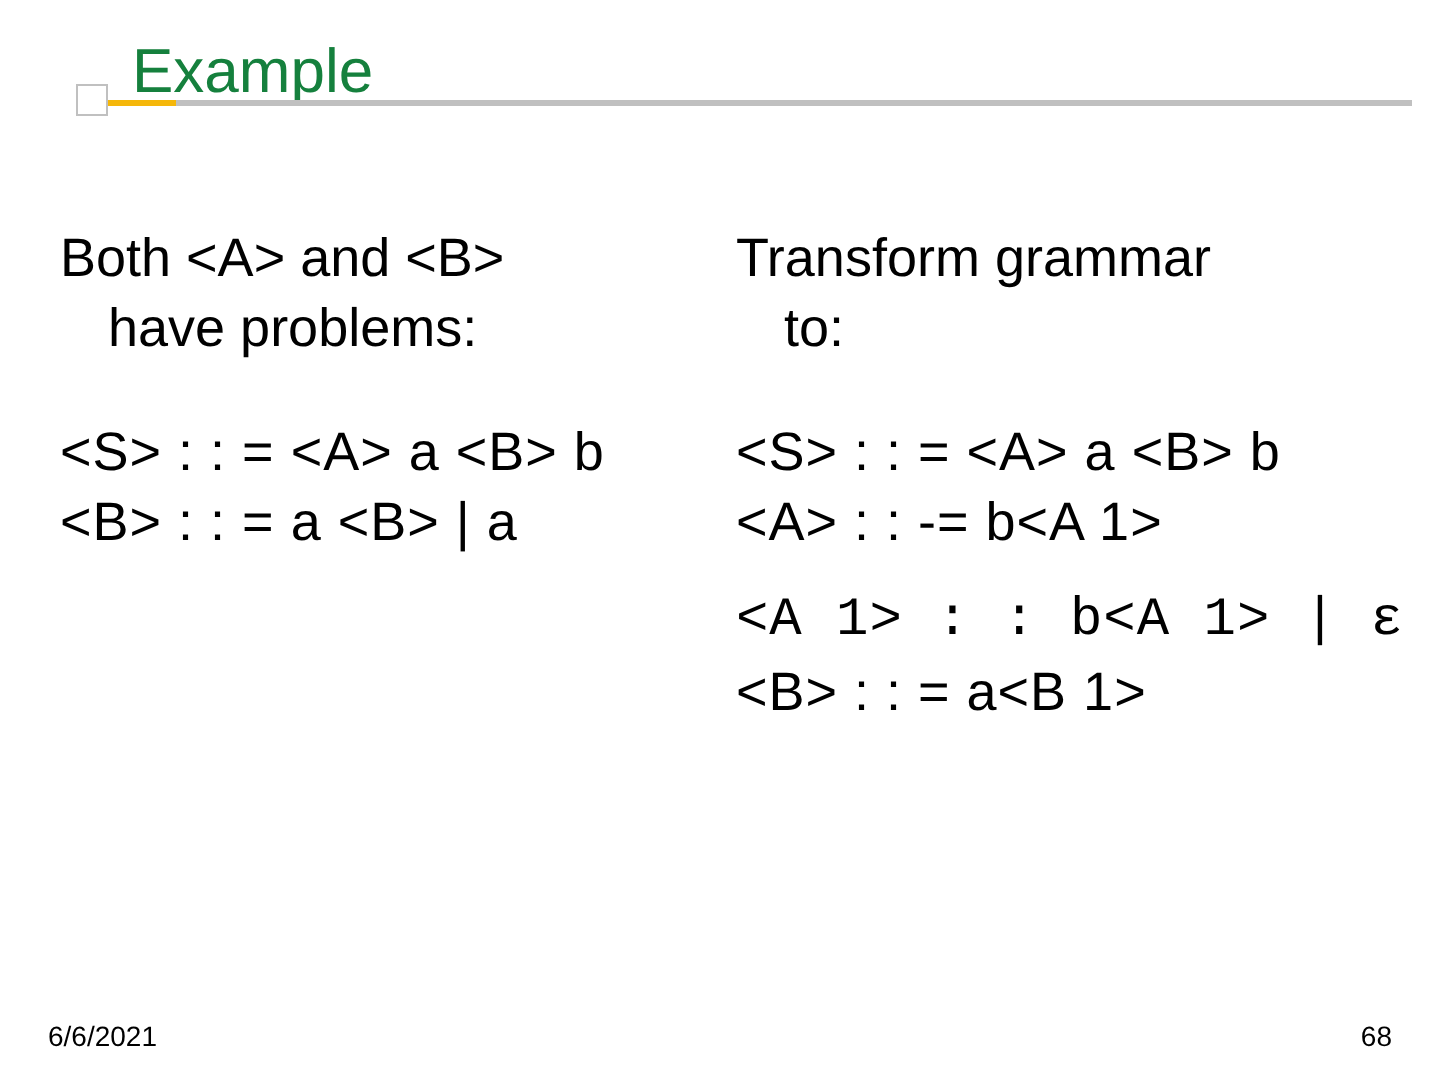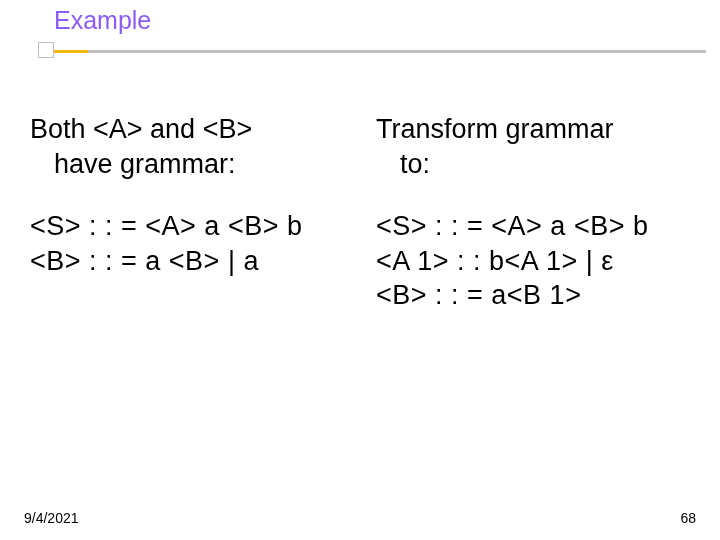--- a/index.html
+++ b/index.html
@@ -19,24 +19,24 @@
     position: relative;
     box-sizing: border-box;
   }
   .title-wrap {
     position: absolute;
     left: 54px;
     top: 6px;
     right: 20px;
   }
   .title {
-    font-size: 25px;
-    color: #8b5cf6;
+    font-size: 31px;
+    color: #15803d;
     font-weight: 400;
-    margin: 0;
+    margin: 12px;
     padding-bottom: 6px;
   }
   .accent {
     position: absolute;
     left: 46px;
     top: 50px;
     width: 660px;
     height: 3px;
     background: #c0c0c0;
   }
@@ -90,56 +90,58 @@
     color: #000;
   }
   .footer-page {
     position: absolute;
     right: 24px;
     bottom: 14px;
     font-size: 14px;
     color: #000;
   }
   .eps {
-    font-family: Liberation Sans, sans-serif;
+    font-family: Liberation Mono, monospace;
+    margin-top: 16px;
   }
 </style>
 </head>
 <body>
 
 <div class="slide">
 
   <div class="title-wrap">
     <h1 class="title">Example</h1>
   </div>
   <div class="accent"></div>
   <div class="accent-yellow"></div>
   <div class="accent-box"></div>
 
   <div class="body">
     <div class="cols">
 
       <div class="col">
         <div class="intro">
           <div>Both &lt;A&gt; and &lt;B&gt;</div>
-          <div class="indent">have grammar:</div>
+          <div class="indent">have problems:</div>
         </div>
         <div class="rule">&lt;S&gt; : : = &lt;A&gt; a &lt;B&gt; b</div>
         <div class="rule">&lt;B&gt; : : = a &lt;B&gt; | a</div>
       </div>
 
       <div class="col">
         <div class="intro">
           <div>Transform grammar</div>
           <div class="indent">to:</div>
         </div>
         <div class="rule">&lt;S&gt; : : = &lt;A&gt; a &lt;B&gt; b</div>
+        <div class="rule">&lt;A&gt; : : -= b&lt;A 1&gt;</div>
         <div class="rule eps">&lt;A 1&gt; : : b&lt;A 1&gt; |  ε</div>
         <div class="rule">&lt;B&gt; : : = a&lt;B 1&gt;</div>
       </div>
 
     </div>
   </div>
 
-  <div class="footer-date">9/4/2021</div>
+  <div class="footer-date">6/6/2021</div>
   <div class="footer-page">68</div>
 
 </div>
 
 </body></html>

